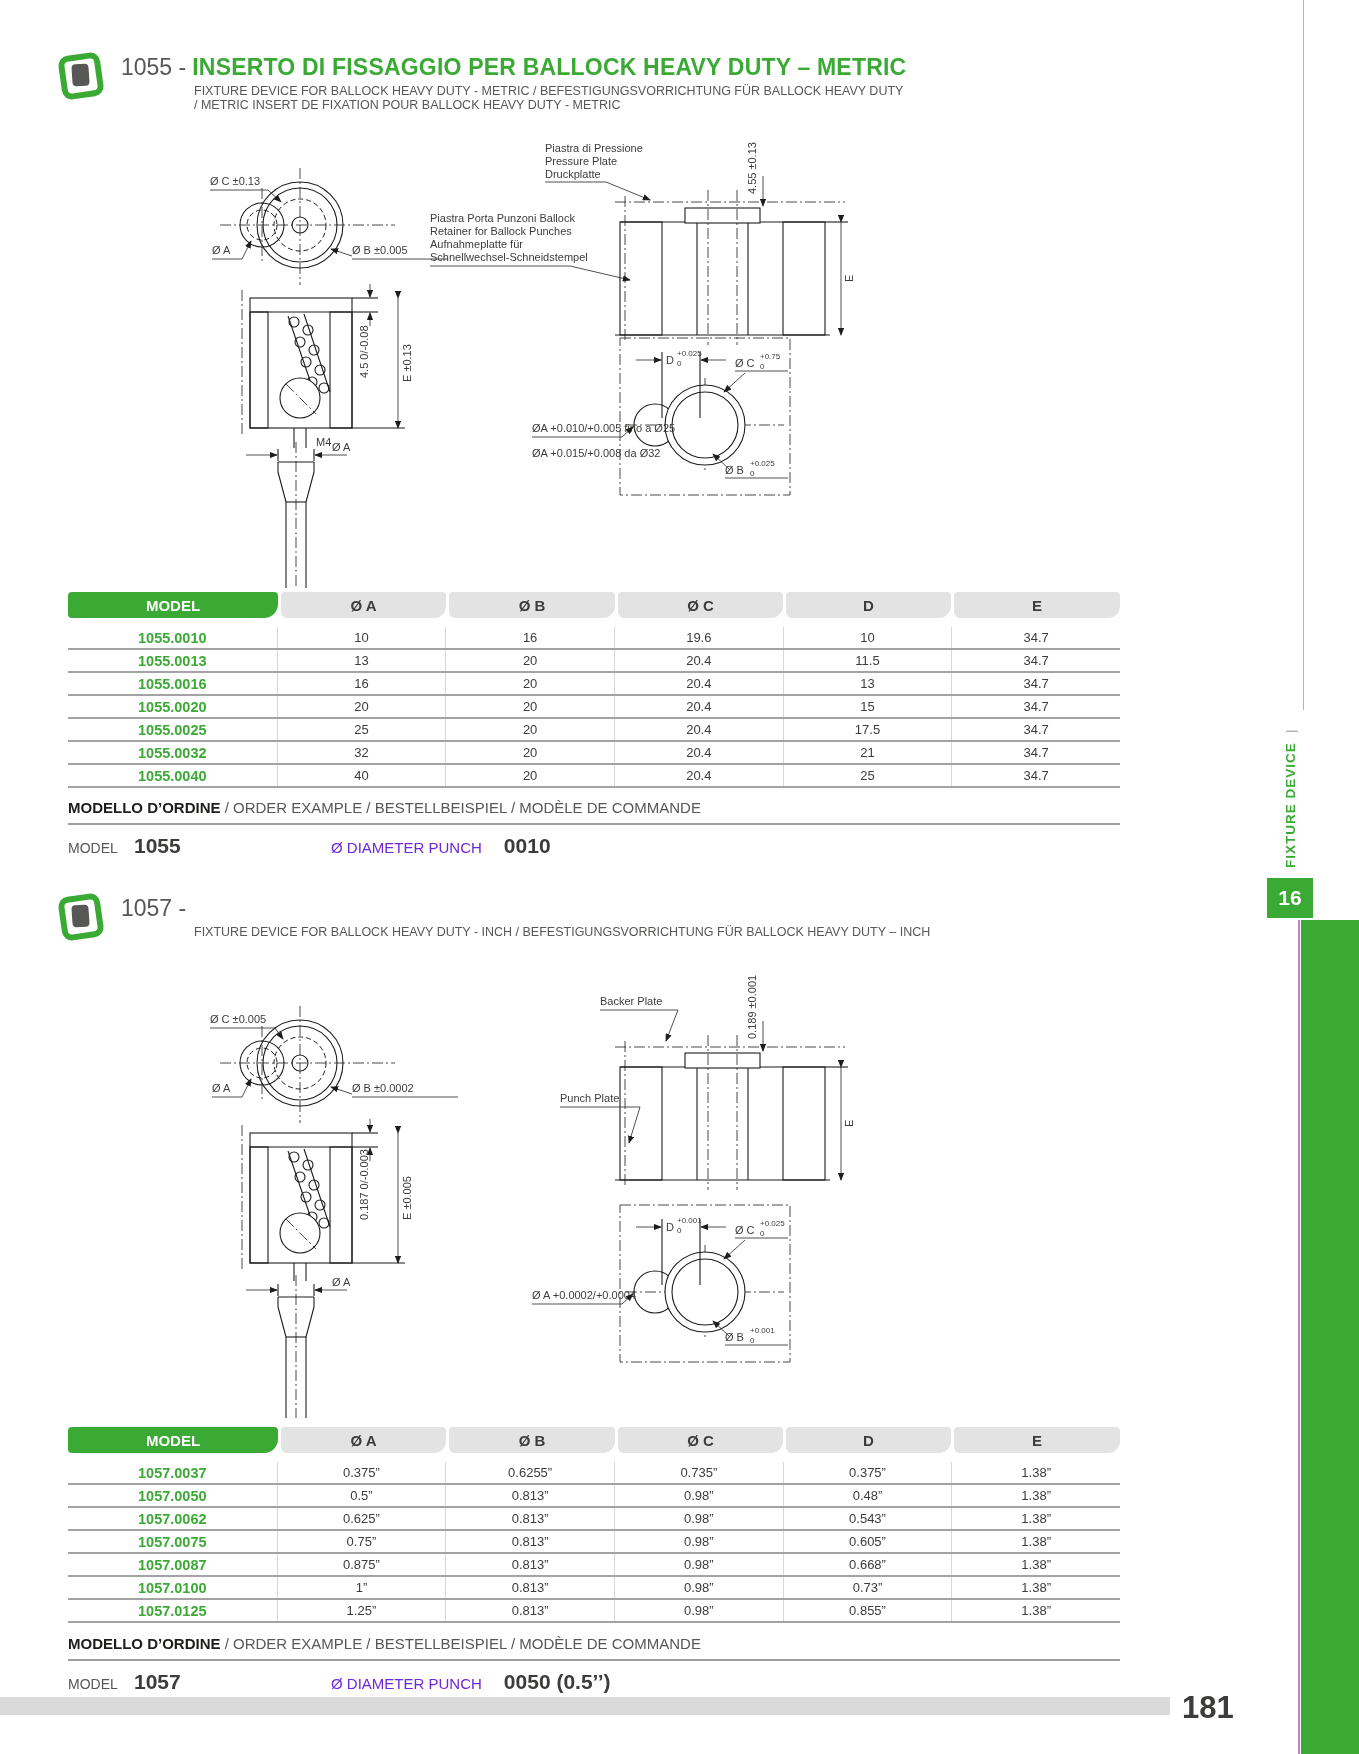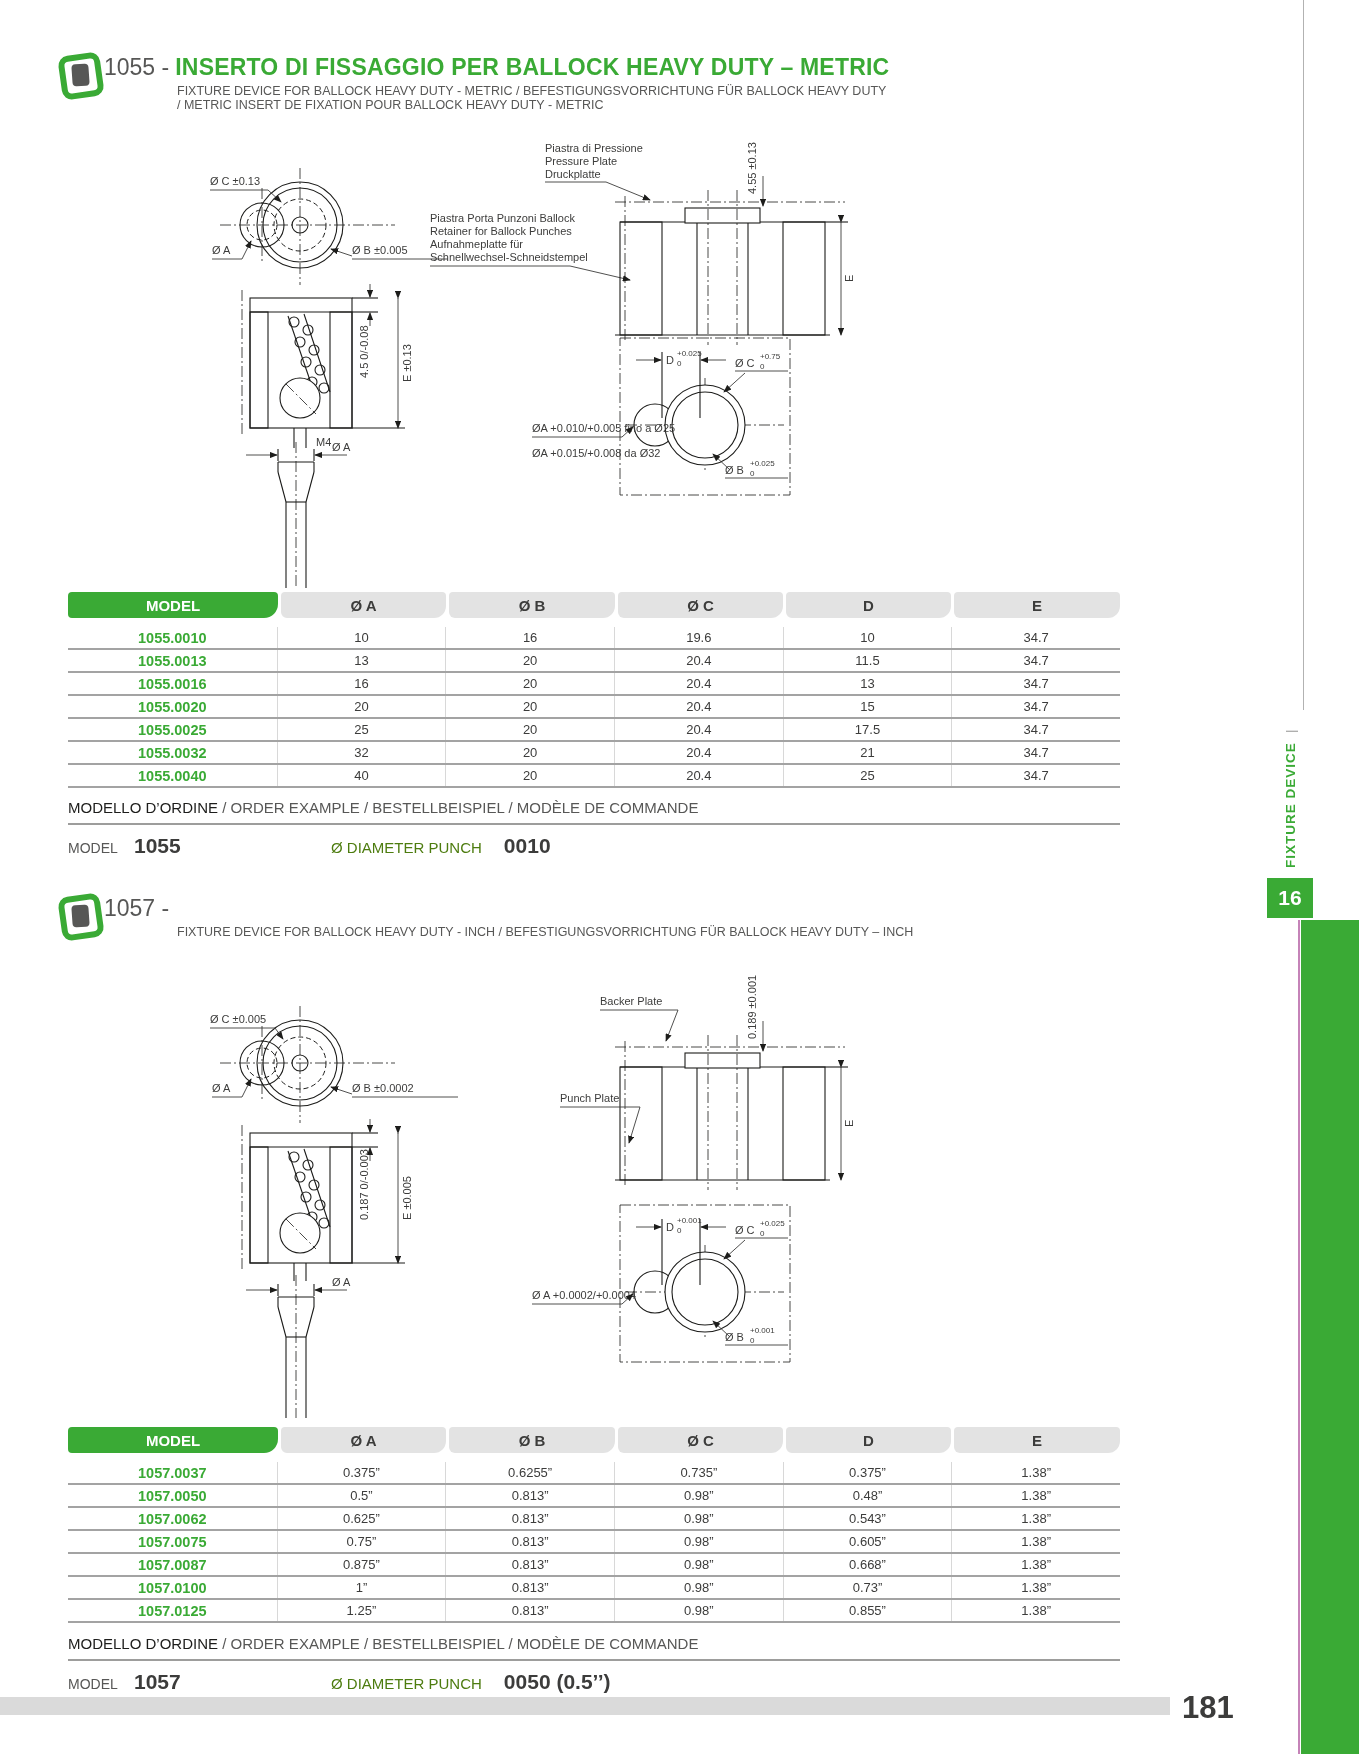--- a/index.html
+++ b/index.html
@@ -1,20 +1,20 @@
 <!DOCTYPE html>
 <html><head>
 <meta charset="utf-8">
 <style>
   html,body{margin:0;padding:0;background:#fff;}
   body{font-family:"Liberation Sans", sans-serif; -webkit-font-smoothing:antialiased;}
   .page{position:relative;width:1359px;height:1754px;background:#fff;overflow:hidden;}
 
   
-  .sec-header{position:absolute;left:58px;display:flex;}
+  .sec-header{position:absolute;left:58px;display:flex;gap:17px;}
   .brand{width:46px;height:46px;position:relative;flex:0 0 auto;}
   .brand .bo{position:absolute;left:2px;top:2px;width:30px;height:32px;border:6px solid #3aaa35;border-radius:10px;transform:rotate(-8deg);}
   .brand .bi{position:absolute;left:14px;top:12px;width:17px;height:22px;background:#575756;border-radius:4px;transform:rotate(-4deg);}
   .sec-titles{padding-top:2px;}
   .sec-line1{display:flex;align-items:baseline;white-space:nowrap;}
   .sec-code{font-size:23px;color:#575756;}
   .sec-name{font-size:23px;font-weight:bold;color:#3aaa35;margin-left:6px;letter-spacing:0.2px;}
   .sec-sub{margin-left:73px;margin-top:3px;font-size:12.5px;line-height:14px;color:#575756;}
 
   
@@ -43,25 +43,25 @@
   .td{display:flex;align-items:center;justify-content:center;font-size:13px;color:#3c3c3b;border-right:1px solid #d8d8d8;}
   .td:last-child{border-right:none;}
   .td.model{font-weight:bold;color:#3aaa35;font-size:14.5px;}
   .cw0{width:209px;}.cw1{width:168px;}.cw2{width:168px;}.cw3{width:168px;}.cw4{width:168px;}.cw5{width:168px;}
 
   
   .order{position:absolute;left:68px;width:1052px;}
   #order0{top:799px;}
   #order1{top:1635px;}
   .order-head{font-size:15px;color:#575756;padding-bottom:7px;border-bottom:2px solid #9d9d9c;}
-  .order-head .b{font-weight:normal;color:#1d1d1b;}
+  .order-head .b{font-weight:bold;color:#1d1d1b;}
   .order-line{display:flex;align-items:baseline;margin-top:9px;}
   .ol-lbl{font-size:14px;color:#575756;width:66px;}
   .ol-val{font-size:21px;font-weight:bold;color:#3c3c3b;width:132px;}
-  .ol-lbl2{font-size:15px;color:#4d7c0f;margin-left:65px;}
+  .ol-lbl2{font-size:15px;color:#6d28d9;margin-left:65px;}
   .ol-val2{font-size:21px;font-weight:bold;color:#3c3c3b;margin-left:22px;}
 
   
   .side-line{position:absolute;left:1303px;top:0;width:1px;height:710px;background:#b2b2b2;}
   .side-label{position:absolute;left:1283px;top:716px;height:152px;writing-mode:vertical-rl;transform:rotate(180deg);display:flex;align-items:center;font-size:13.5px;font-weight:bold;color:#3aaa35;letter-spacing:1px;white-space:nowrap;}
   .side-sep{color:#9d9d9c;font-weight:normal;margin-top:9px;}
   .side-tab{position:absolute;left:1267px;top:878px;width:46px;height:40px;background:#3aaa35;color:#fff;font-size:21px;font-weight:bold;display:flex;align-items:center;justify-content:center;}
   .side-hair{position:absolute;left:1298px;top:920px;width:2px;height:834px;background:#c583b8;}
   .side-bar{position:absolute;left:1301px;top:920px;width:58px;height:834px;background:#3aaa35;}
 

